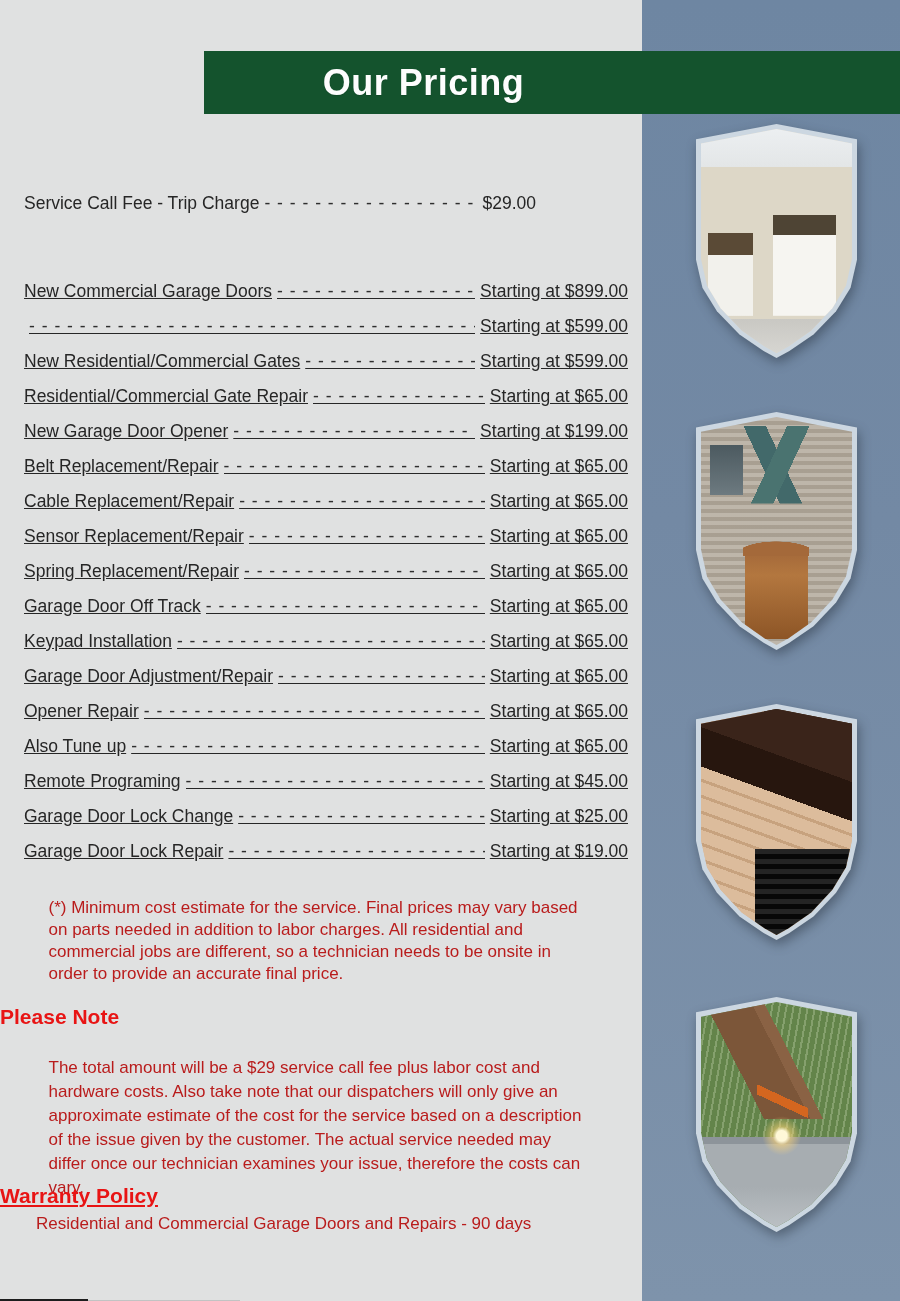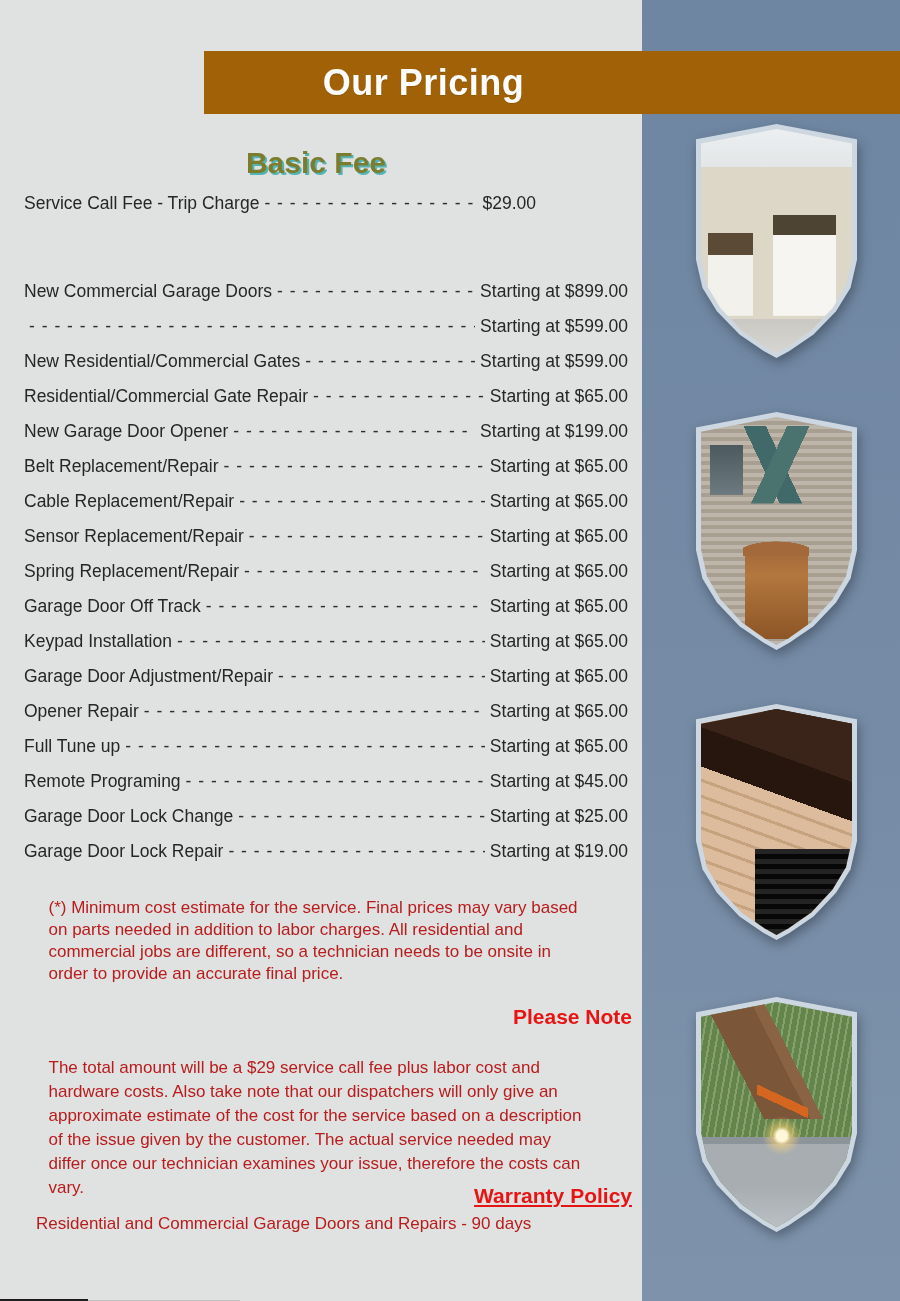--- a/index.html
+++ b/index.html
@@ -9,55 +9,55 @@
     background:#e0e1e1;
   }
   
   .rail{
     position:absolute;top:0;bottom:0;left:642px;right:0;
     background:linear-gradient(180deg,#6e86a2 0%,#7389a4 40%,#7e93ab 100%);
   }
   
   .banner{
     position:absolute;left:204px;right:0;top:51px;height:63px;
-    background:#a16207;
+    background:#14532d;
   }
   .banner-inner{
     position:absolute;left:0;top:0;width:439px;height:63px;
     display:flex;align-items:center;justify-content:center;
   }
   .banner-title{
     color:#fdfdfd;font-size:36px;font-weight:bold;letter-spacing:.5px;
     text-shadow:0 1px 1px rgba(0,0,0,.12);
   }
   
   .content{position:absolute;left:0;top:0;width:642px;height:100%;}
   .sec-heading{
     position:absolute;left:0;width:632px;text-align:center;
     font-size:30px;font-weight:bold;color:#7c7c2e;
     text-shadow:2px 2px 0 rgba(58,171,173,.85);
   }
   .heading-basic{top:146px;}
   .heading-other{top:234px;}
   .red-heading{
-    position:absolute;left:0;width:632px;text-align:right;
+    position:absolute;left:0;width:632px;text-align:left;
     font-size:21px;font-weight:bold;color:#e81414;
   }
   .heading-note{top:1005px;}
   .heading-warranty{top:1184px;text-decoration:underline;}
 
   .rows{position:absolute;left:0;width:642px;}
   .rows-basic{top:186px;}
   .rows-other{top:274px;}
   .fee-row{
     display:flex;align-items:center;height:35px;
     margin-left:24px;color:#262626;font-size:17.5px;
   }
   .rows-basic .fee-row{width:512px;}
-  .rows-other .fee-row{width:604px;}
+  .rows-other .fee-row{width:604px;text-decoration:underline;}
   .fee-label{white-space:nowrap;flex:0 0 auto;}
   .leader{
     flex:1 1 auto;overflow:hidden;white-space:nowrap;
     margin:0 5px;color:#2e2e2e;letter-spacing:1px;
   }
   .fee-price{white-space:nowrap;flex:0 0 auto;}
 
   .para{
     position:absolute;left:0;right:10px;margin:0 auto;
     width:535px;text-align:left;color:#b91c1c;
@@ -140,21 +140,20 @@
     background-repeat:no-repeat;
   }
 </style>
 </head>
 <body>
 
 <div class="rail"></div>
 
 <div class="content">
 
-  <div class="sec-heading heading-basic">Basic Fee</div>
 
   <div class="rows rows-basic">
       <div class="fee-row">
         <span class="fee-label">Service Call Fee - Trip Charge</span>
         <span class="leader">- - - - - - - - - - - - - - - - - - - - - - - - - - - - - - - - - - - - - - - - - - - - - - - - - - - - - - - - - - - - - - - - - - - - - - - - - - - - - - - - </span>
         <span class="fee-price">$29.00</span>
       </div>
     </div>
 
 
@@ -217,21 +216,21 @@
         <span class="fee-label">Garage Door Adjustment/Repair</span>
         <span class="leader">- - - - - - - - - - - - - - - - - - - - - - - - - - - - - - - - - - - - - - - - - - - - - - - - - - - - - - - - - - - - - - - - - - - - - - - - - - - - - - - - </span>
         <span class="fee-price">Starting at $65.00</span>
       </div>
       <div class="fee-row">
         <span class="fee-label">Opener Repair</span>
         <span class="leader">- - - - - - - - - - - - - - - - - - - - - - - - - - - - - - - - - - - - - - - - - - - - - - - - - - - - - - - - - - - - - - - - - - - - - - - - - - - - - - - - </span>
         <span class="fee-price">Starting at $65.00</span>
       </div>
       <div class="fee-row">
-        <span class="fee-label">Full Tune up</span>
+        <span class="fee-label">Also Tune up</span>
         <span class="leader">- - - - - - - - - - - - - - - - - - - - - - - - - - - - - - - - - - - - - - - - - - - - - - - - - - - - - - - - - - - - - - - - - - - - - - - - - - - - - - - - </span>
         <span class="fee-price">Starting at $65.00</span>
       </div>
       <div class="fee-row">
         <span class="fee-label">Remote Programing</span>
         <span class="leader">- - - - - - - - - - - - - - - - - - - - - - - - - - - - - - - - - - - - - - - - - - - - - - - - - - - - - - - - - - - - - - - - - - - - - - - - - - - - - - - - </span>
         <span class="fee-price">Starting at $45.00</span>
       </div>
       <div class="fee-row">
         <span class="fee-label">Garage Door Lock Change</span>

